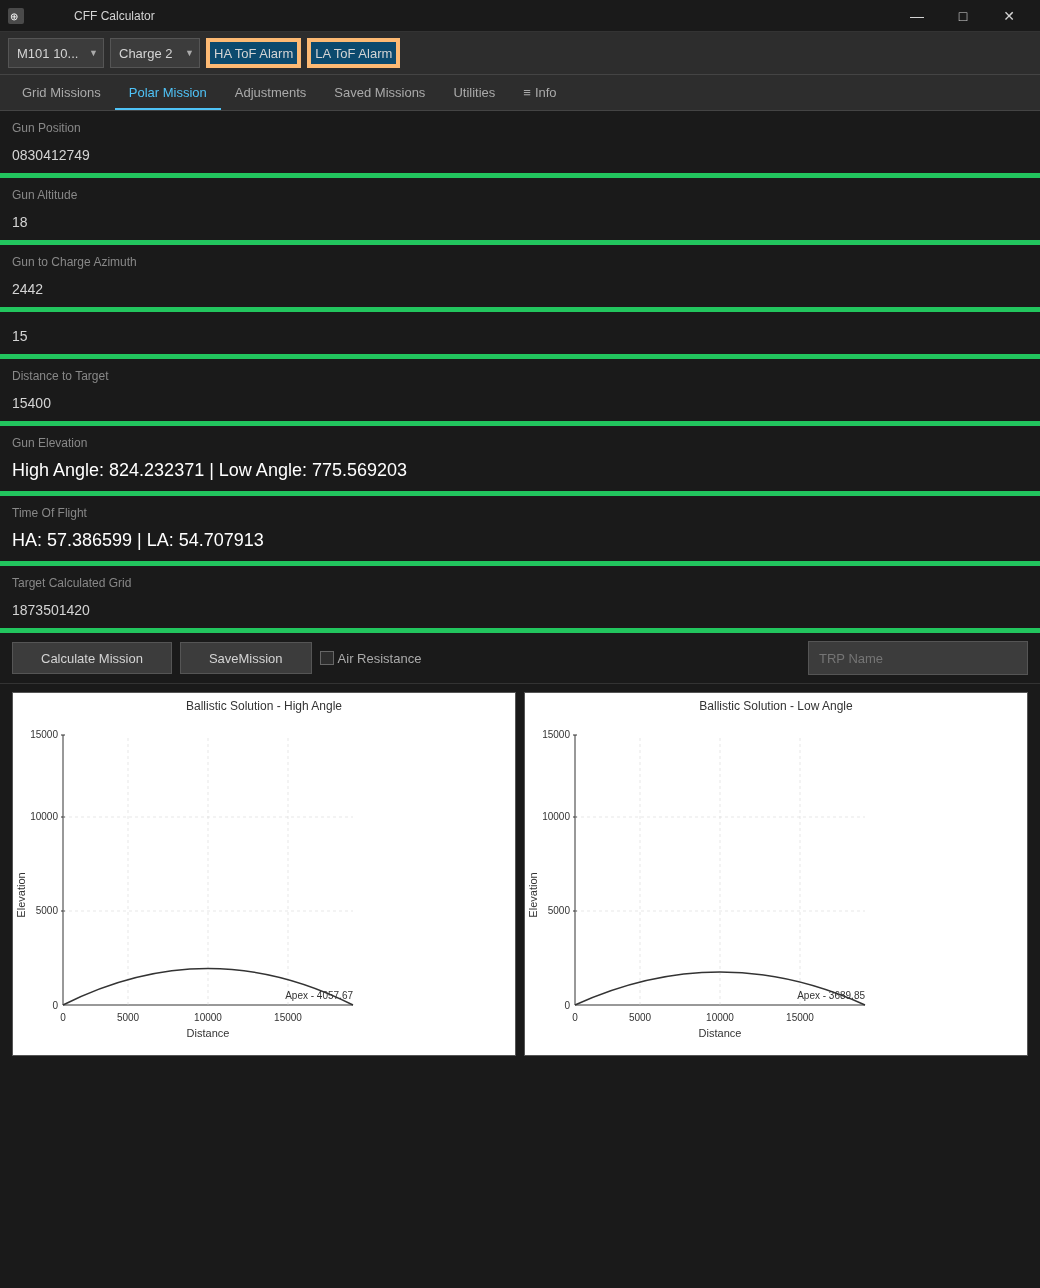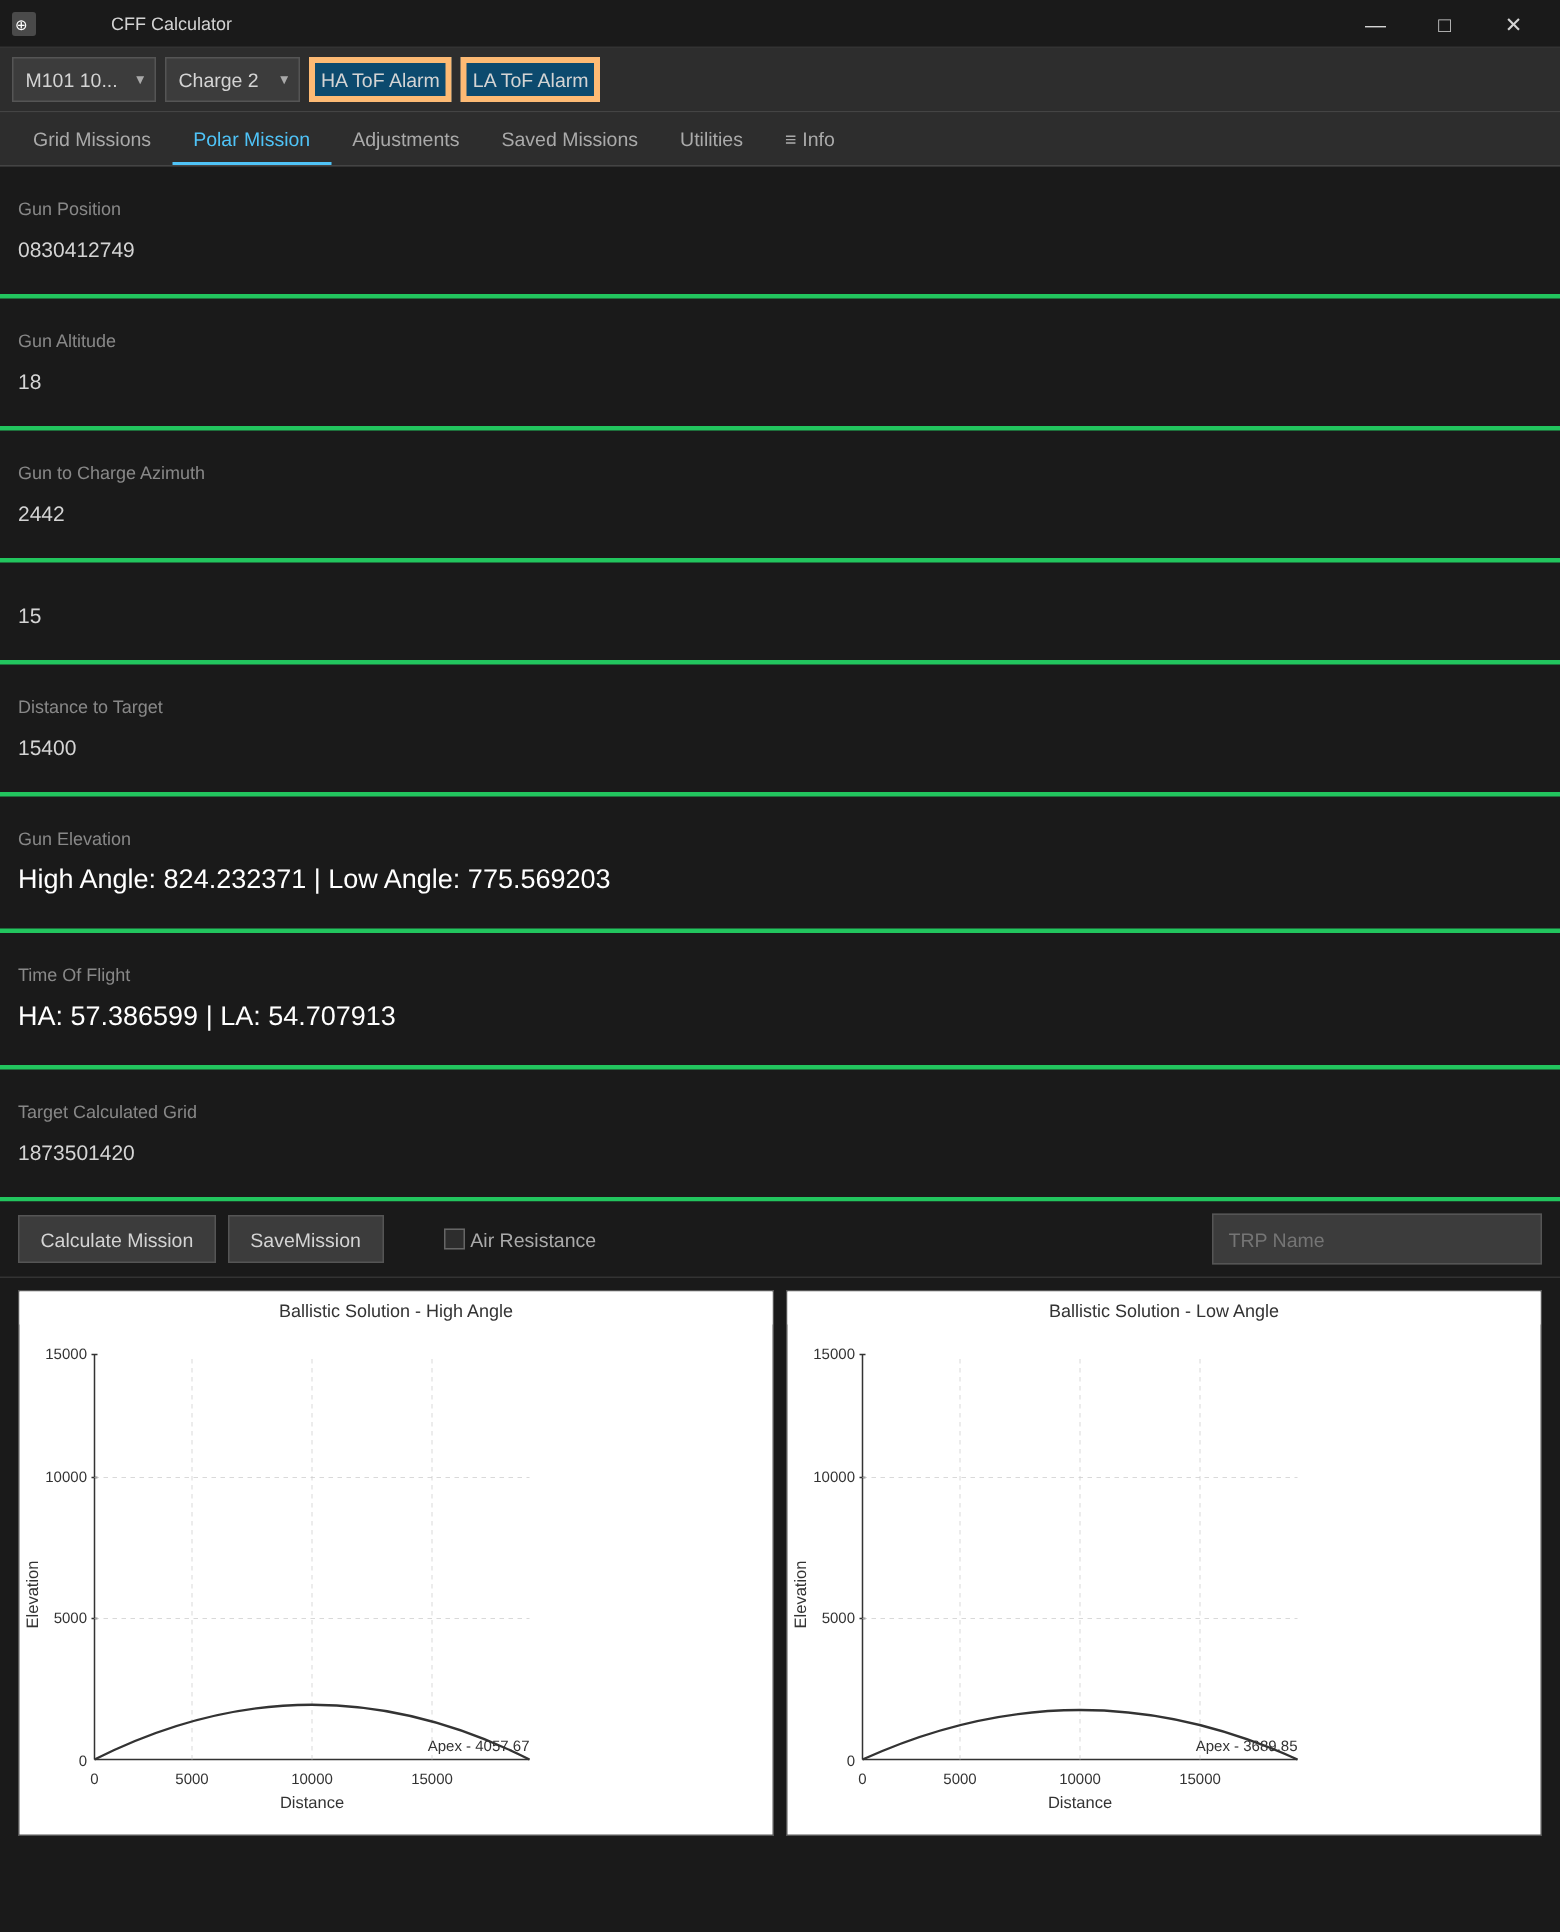--- a/index.html
+++ b/index.html
@@ -128,23 +128,22 @@
     }
 
     
     .main-content {
       background: #1a1a1a;
       padding: 0;
     }
 
     
     .field-section {
-      border-bottom: 3px solid #22c55e;
-      padding: 10px 12px 12px 12px;
-      margin-top: 11px;
+      border-bottom: 5px solid #22c55e;
+      padding: 10px 12px 0 12px;
     }
     .field-label {
       color: #888;
       font-size: 12px;
       margin-bottom: 6px;
     }
     .field-value {
       color: #d4d4d4;
       font-size: 14px;
       padding: 6px 0 10px 0;
@@ -161,42 +160,41 @@
       align-items: center;
       padding: 8px 12px;
       gap: 8px;
       border-bottom: 1px solid #333;
       background: #1a1a1a;
     }
     .action-btn {
       background: #3c3c3c;
       color: #d4d4d4;
       border: 1px solid #555;
-      padding: 6px 14px;
+      padding: 6px 28px;
       font-size: 13px;
       cursor: pointer;
       height: 32px;
     }
     .trp-input {
       background: #3c3c3c;
       color: #888;
       border: 1px solid #555;
       padding: 16px 10px;
       font-size: 13px;
       height: 32px;
       width: 220px;
     }
     .air-resistance-label {
       color: #aaa;
       font-size: 13px;
       cursor: pointer;
       display: flex;
       align-items: center;
       gap: 4px;
-      margin-left: 32px;
     }
     .checkbox-custom {
       width: 14px;
       height: 14px;
       border: 1px solid #666;
       background: #2d2d2d;
       display: inline-block;
     }
 
     

